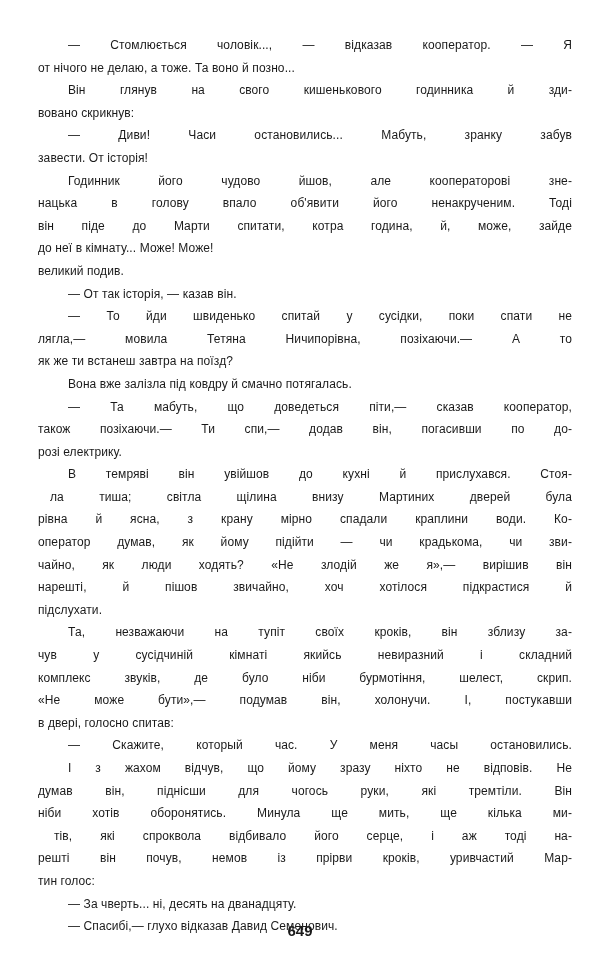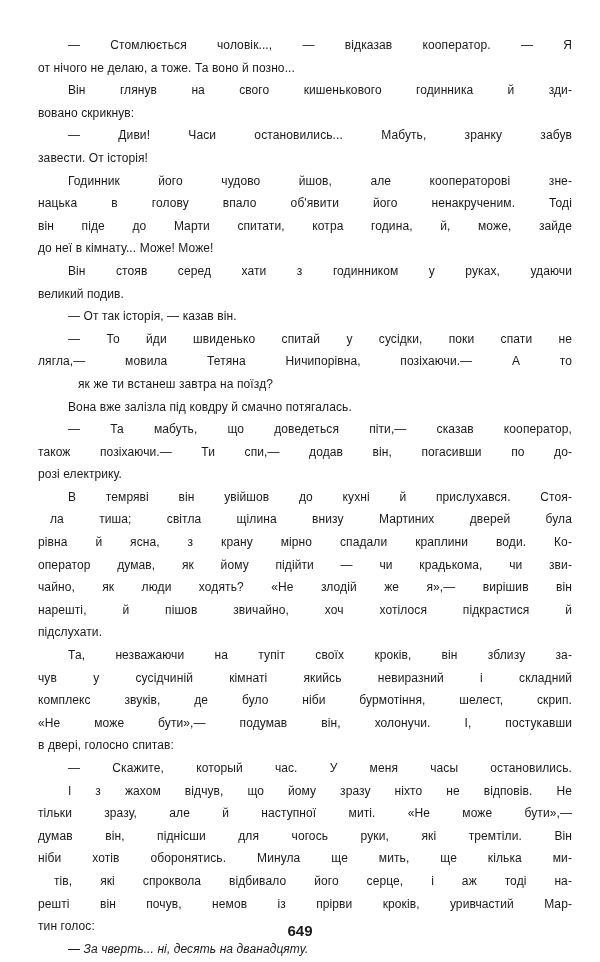--- a/index.html
+++ b/index.html
@@ -58,47 +58,45 @@
     <span class="line indent" style="white-space: nowrap;"><span style="word-spacing: 0px;">— Стомлюється чоловік..., — відказав кооператор. — Я</span></span>
     <span class="line last" style="white-space: nowrap;"><span>от нічого не делаю, а тоже. Та воно й позно...</span></span>
     <span class="line indent" style="white-space: nowrap;"><span style="word-spacing: 0px;">Він глянув на свого кишенькового годинника й зди-</span></span>
     <span class="line last" style="white-space: nowrap;"><span>вовано скрикнув:</span></span>
     <span class="line indent" style="white-space: nowrap;"><span style="word-spacing: 0px;">— Диви! Часи остановились... Мабуть, зранку забув</span></span>
     <span class="line last" style="white-space: nowrap;"><span>завести. От історія!</span></span>
     <span class="line indent" style="white-space: nowrap;"><span style="word-spacing: 0px;">Годинник його чудово йшов, але кооператорові зне-</span></span>
     <span class="line" style="white-space: nowrap;"><span style="word-spacing: 0px;">нацька в голову впало об'явити його ненакрученим. Тоді</span></span>
     <span class="line" style="white-space: nowrap;"><span style="word-spacing: 0px;">він піде до Марти спитати, котра година, й, може,  зайде</span></span>
     <span class="line last" style="white-space: nowrap;"><span>до неї в кімнату... Може! Може!</span></span>
-    <span class="line indent" style="white-space: nowrap;"><span style="word-spacing: 0px;">Він стояв серед хати з годинником у руках, удаючи</span></span>
     <span class="line last" style="white-space: nowrap;"><span>великий подив.</span></span>
     <span class="line indent last" style="white-space: nowrap;"><span>— От так історія, — казав він.</span></span>
     <span class="line indent" style="white-space: nowrap;"><span style="word-spacing: 0px;">— То йди швиденько спитай у сусідки, поки спати не</span></span>
     <span class="line" style="white-space: nowrap;"><span style="word-spacing: 0px;">лягла,— мовила Тетяна Ничипорівна, позіхаючи.— А то</span></span>
-    <span class="line last" style="white-space: nowrap; margin-left: 40px;"><span>як же ти встанеш завтра на поїзд?</span></span>
+    <span class="line last" style="white-space: nowrap;"><span>як же ти встанеш завтра на поїзд?</span></span>
     <span class="line indent last" style="white-space: nowrap;"><span>Вона вже залізла під ковдру й смачно потягалась.</span></span>
     <span class="line indent" style="white-space: nowrap;"><span style="word-spacing: 0px;">— Та мабуть, що доведеться піти,— сказав кооператор,</span></span>
     <span class="line" style="white-space: nowrap;"><span style="word-spacing: 0px;">також позіхаючи.— Ти спи,— додав він, погасивши по до-</span></span>
     <span class="line last" style="white-space: nowrap;"><span>розі електрику.</span></span>
     <span class="line indent" style="white-space: nowrap;"><span style="word-spacing: 0px;">В темряві він увійшов до кухні й прислухався. Стоя-</span></span>
     <span class="line" style="white-space: nowrap; margin-left: 12px;"><span style="word-spacing: 0px;">ла тиша; світла щілина внизу Мартиних дверей була</span></span>
     <span class="line" style="white-space: nowrap;"><span style="word-spacing: 0px;">рівна й ясна, з крану мірно спадали краплини води. Ко-</span></span>
     <span class="line" style="white-space: nowrap;"><span style="word-spacing: 0px;">оператор думав, як йому підійти — чи крадькома, чи зви-</span></span>
     <span class="line" style="white-space: nowrap;"><span style="word-spacing: 0px;">чайно, як люди ходять? «Не злодій же я»,— вирішив він</span></span>
     <span class="line" style="white-space: nowrap;"><span style="word-spacing: 0px;">нарешті, й пішов звичайно, хоч хотілося підкрастися й</span></span>
     <span class="line last" style="white-space: nowrap;"><span>підслухати.</span></span>
     <span class="line indent" style="white-space: nowrap;"><span style="word-spacing: 0px;">Та, незважаючи на тупіт своїх кроків, він зблизу за-</span></span>
     <span class="line" style="white-space: nowrap;"><span style="word-spacing: 0px;">чув у сусідчиній кімнаті якийсь невиразний і складний</span></span>
     <span class="line" style="white-space: nowrap;"><span style="word-spacing: 0px;">комплекс звуків, де було ніби бурмотіння, шелест, скрип.</span></span>
     <span class="line" style="white-space: nowrap;"><span style="word-spacing: 0px;">«Не може бути»,— подумав він, холонучи. І, постукавши</span></span>
     <span class="line last" style="white-space: nowrap;"><span>в двері, голосно спитав:</span></span>
     <span class="line indent" style="white-space: nowrap;"><span style="word-spacing: 0px;">— Скажите, который час. У меня часы остановились.</span></span>
     <span class="line indent" style="white-space: nowrap;"><span style="word-spacing: 0px;">І з жахом відчув, що йому зразу ніхто не відповів. Не</span></span>
-    <span class="line" style="white-space: nowrap;"><span style="word-spacing: 0px;">тільки зразу, але й наступної миті. «Не може бути»,—</span></span>
     <span class="line" style="white-space: nowrap;"><span style="word-spacing: 0px;">думав він, піднісши для чогось руки, які тремтіли. Він</span></span>
     <span class="line" style="white-space: nowrap;"><span style="word-spacing: 0px;">ніби хотів оборонятись. Минула ще мить, ще кілька ми-</span></span>
     <span class="line" style="white-space: nowrap; margin-left: 16px;"><span style="word-spacing: 0px;">тів, які спроквола відбивало його серце, і аж тоді на-</span></span>
     <span class="line" style="white-space: nowrap;"><span style="word-spacing: 0px;">решті він почув, немов із прірви кроків, уривчастий Мар-</span></span>
     <span class="line last" style="white-space: nowrap;"><span>тин голос:</span></span>
-    <span class="line indent last" style="white-space: nowrap; font-style: italic;"><span>— За чверть... ні, десять на дванадцяту.</span></span>
+    <span class="line indent last" style="white-space: nowrap;"><span>— За чверть... ні, десять на дванадцяту.</span></span>
     <span class="line indent last" style="white-space: nowrap;"><span>— Спасибі,— глухо відказав Давид Семенович.</span></span>
   </div>
 
 <div class="page-number">649</div>
 
 </body></html>

